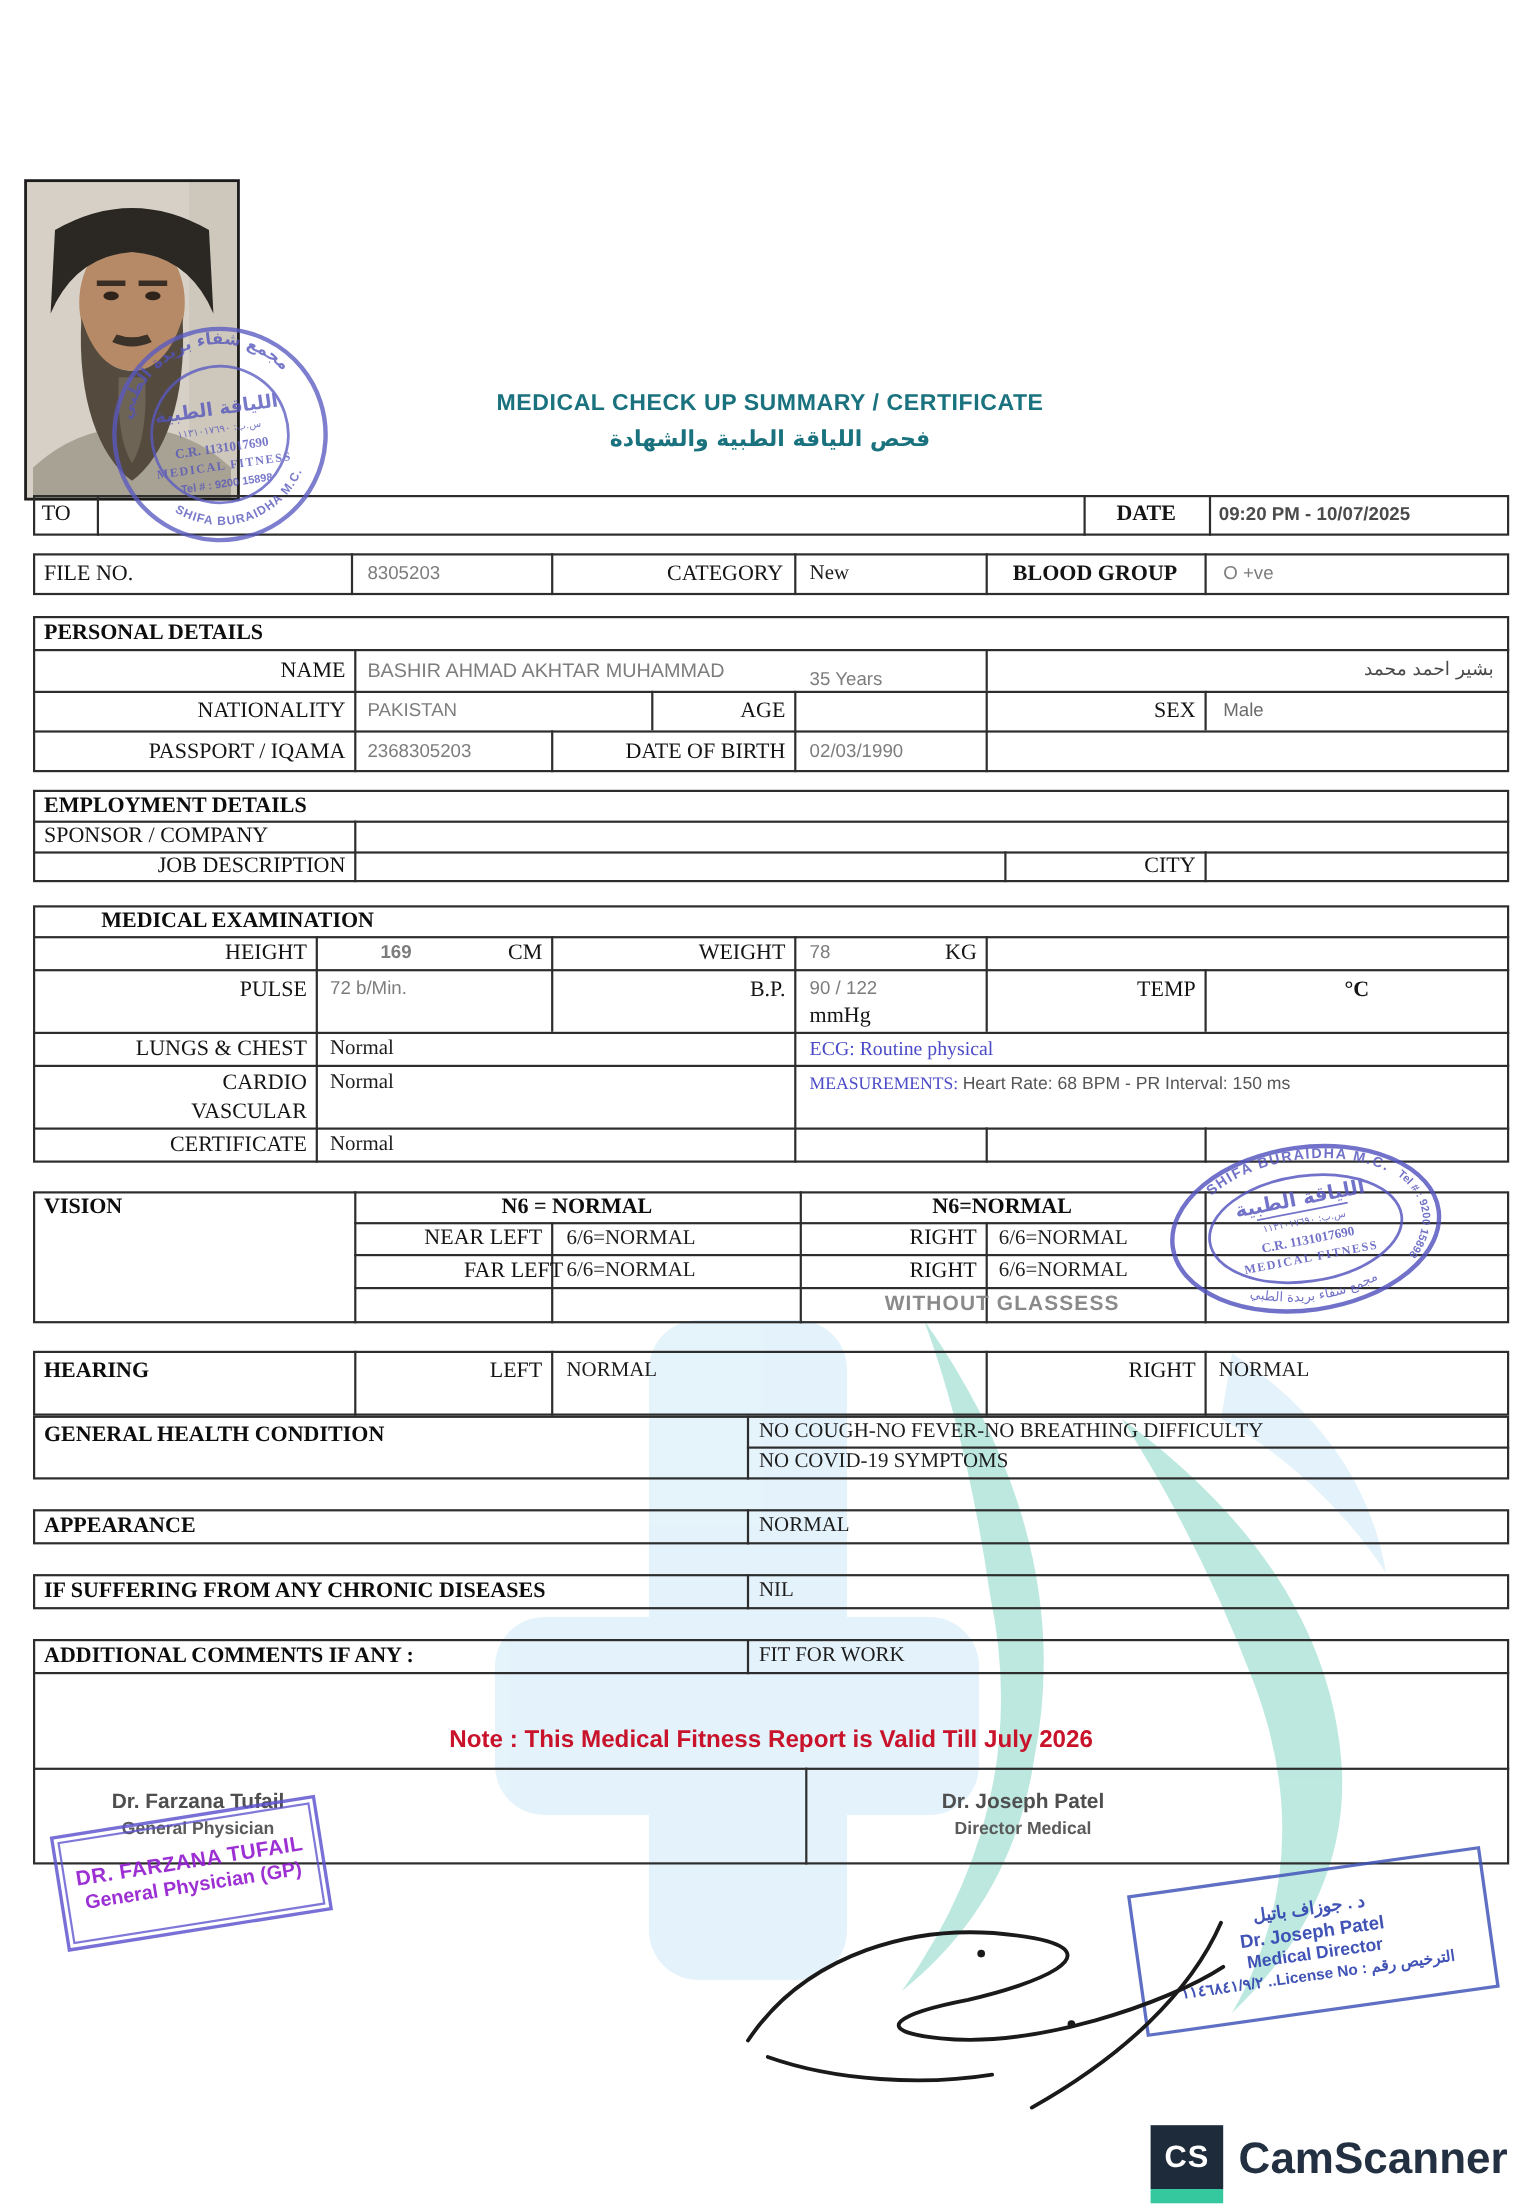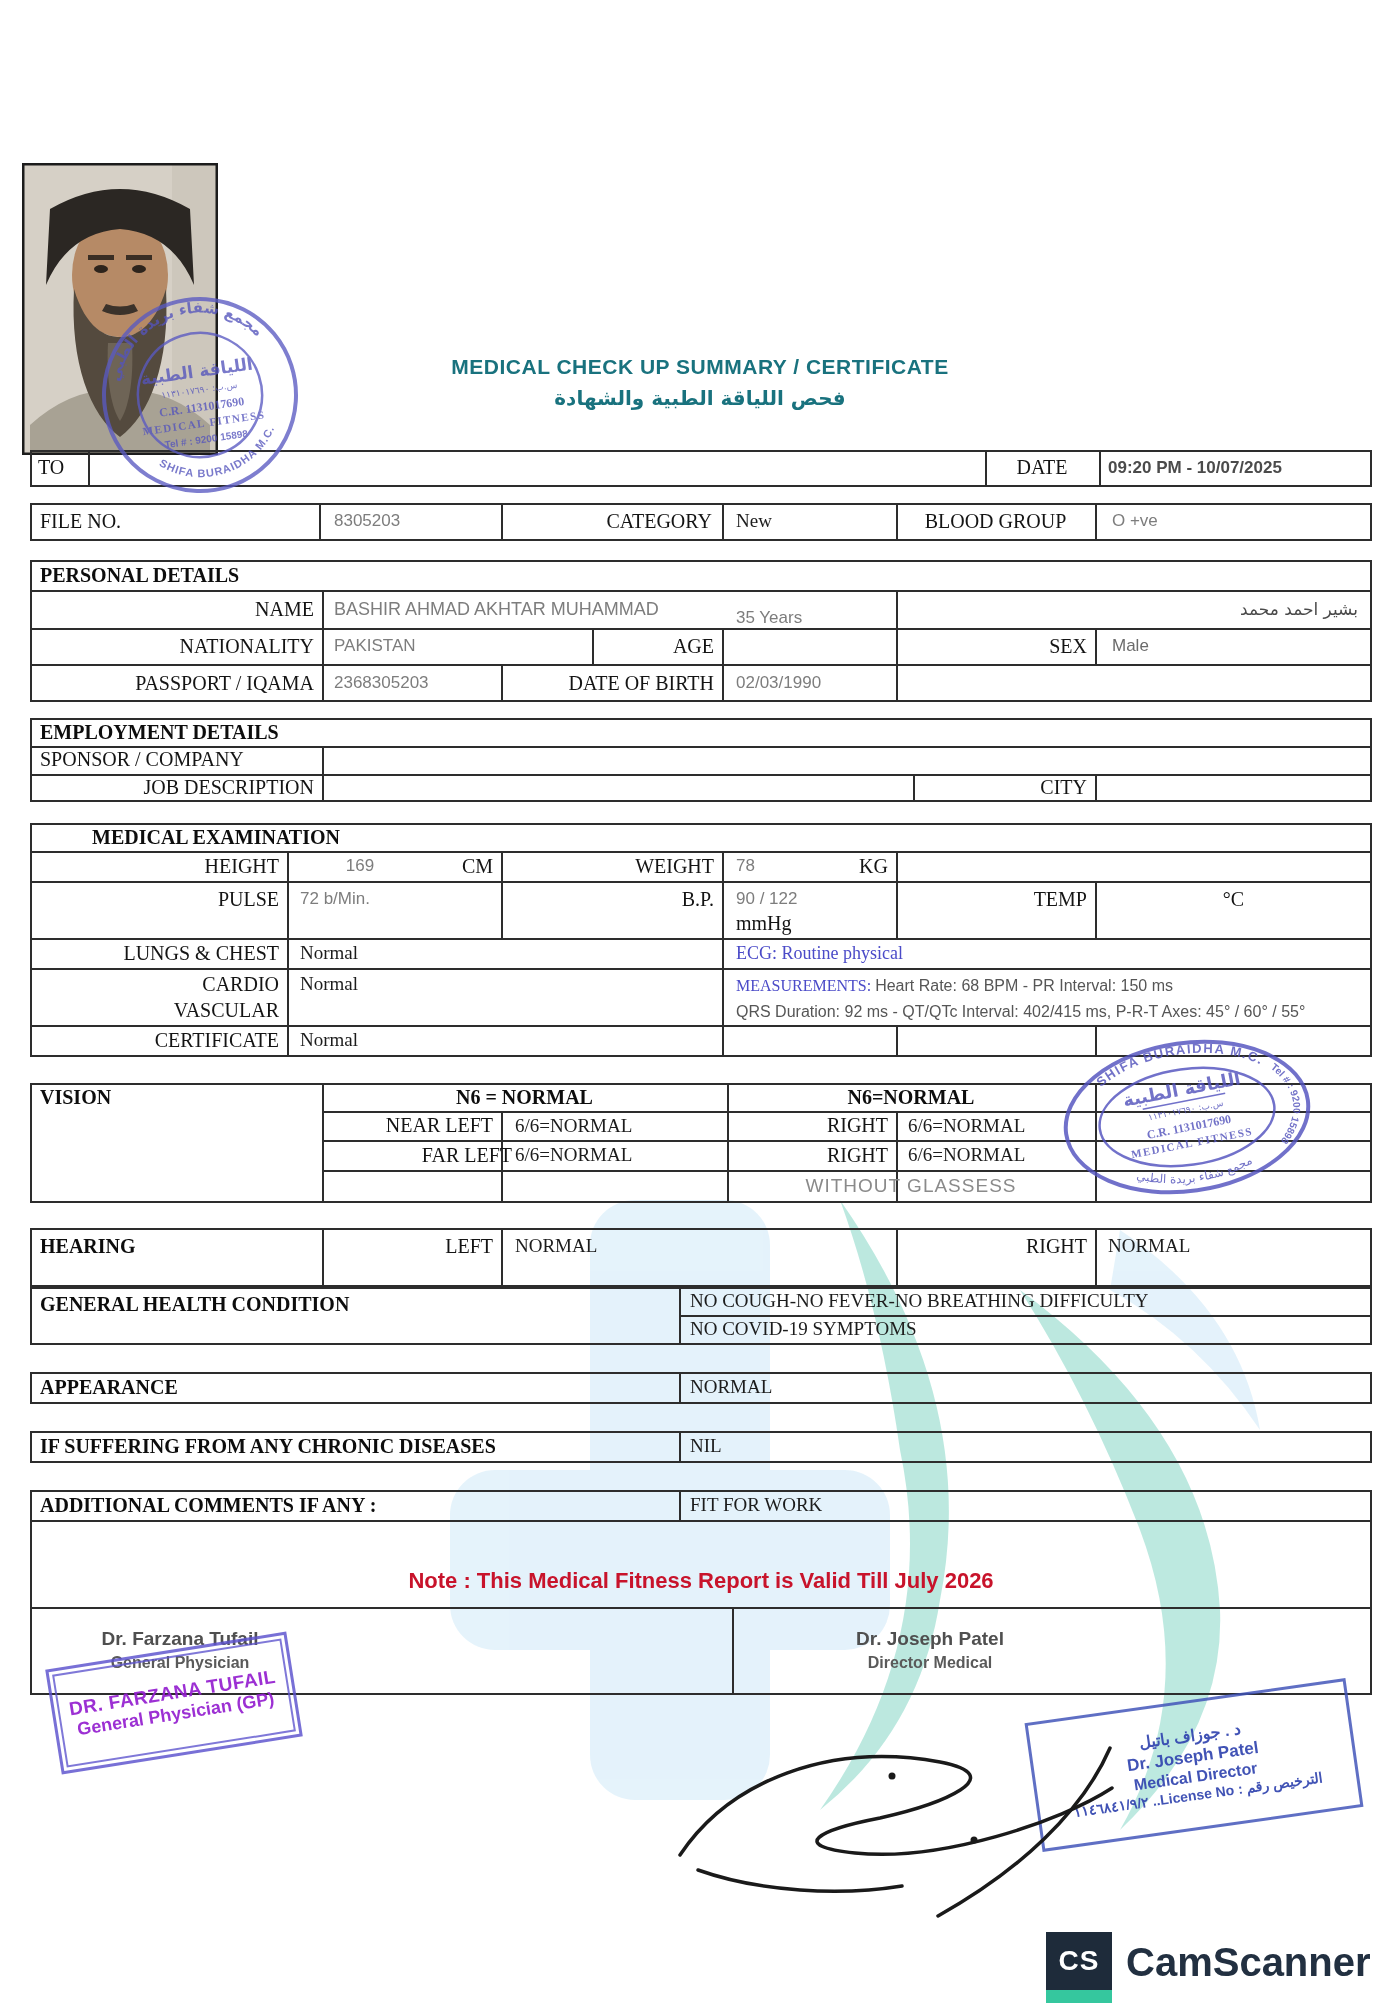--- a/index.html
+++ b/index.html
@@ -9,21 +9,21 @@
   .box{position:absolute;border:2px solid #2d2d2d;box-sizing:border-box;background:transparent;z-index:2;}
   .vsep{position:absolute;width:2px;background:#2d2d2d;z-index:2;}
   .hsep{position:absolute;height:2px;background:#2d2d2d;z-index:2;}
   .t{position:absolute;white-space:nowrap;z-index:3;}
   .lbl{font-family:"Liberation Serif",serif;font-size:20px;color:#141414;}
   .lblB{font-family:"Liberation Serif",serif;font-size:20px;font-weight:bold;color:#0d0d0d;text-align:right;}
   .val{font-family:"Liberation Sans",sans-serif;font-size:17px;color:#7d7d7d;}
   .sv{font-family:"Liberation Serif",serif;font-size:19px;color:#1c1c1c;}
   .blue{font-family:"Liberation Serif",serif;font-size:18px;color:#4b4bc8;}
   .meas{font-family:"Liberation Sans",sans-serif;font-size:16px;color:#565656;}
-  .r{text-align:right;}.c{text-align:center;}
+  .r{text-align:right;}.c{text-align:center;font-weight:bold;}
   .ar{font-family:"DejaVu Sans",sans-serif;direction:rtl;}
   .title-en{font-family:"Liberation Sans",sans-serif;font-weight:bold;font-size:21px;color:#19727e;letter-spacing:.5px;}
   .title-ar{font-family:"DejaVu Sans",sans-serif;font-weight:bold;font-size:20px;color:#19727e;}
   .datev{font-family:"Liberation Sans",sans-serif;font-weight:bold;font-size:17px;color:#4b4b4b;}
   .note{font-family:"Liberation Sans",sans-serif;font-weight:bold;font-size:22px;color:#c8132b;}
   .dname{font-family:"Liberation Sans",sans-serif;font-weight:bold;font-size:19px;color:#4f4f4f;}
   .dtitle{font-family:"Liberation Sans",sans-serif;font-weight:bold;font-size:16px;color:#5a5a5a;}
   .glass{font-family:"Liberation Sans",sans-serif;font-size:19px;color:#8a8a8a;letter-spacing:1px;}
   .stampRect1{position:absolute;left:52px;top:1650px;width:238px;height:100px;border:3px solid rgba(92,82,205,.9);
       transform:rotate(-9deg);z-index:6;opacity:.92;background:rgba(255,255,255,0);}
@@ -192,21 +192,20 @@
   <div class="t lbl r" style="left:30px;top:938px;width:249px;line-height:30px;">LUNGS &amp; CHEST</div>
   <div class="t sv" style="left:300px;top:938px;line-height:30px;">Normal</div>
   <div class="t blue" style="left:736px;top:938px;line-height:30px;">ECG: Routine physical</div>
   <div class="t lbl r" style="left:30px;top:971px;width:249px;line-height:26px;">CARDIO</div>
   <div class="t lbl r" style="left:30px;top:997px;width:249px;line-height:26px;">VASCULAR</div>
   <div class="t sv" style="left:300px;top:971px;line-height:26px;">Normal</div>
   <div class="t" style="left:736px;top:974px;line-height:24px;">
     <span class="blue" style="font-size:16px;">MEASUREMENTS:</span>
     <span class="meas">Heart Rate: 68 BPM - PR Interval: 150 ms</span>
   </div>
-  <div class="t meas" style="left:736px;top:1000px;line-height:24px;">QRS Duration: 92 ms - QT/QTc Interval: 402/415 ms, P-R-T Axes: 45° / 60° / 55°</div>
   <div class="t lbl r" style="left:30px;top:1025px;width:249px;line-height:30px;">CERTIFICATE</div>
   <div class="t sv" style="left:300px;top:1025px;line-height:30px;">Normal</div>
 
   <div class="box" style="left:30px;top:1083px;width:1342px;height:120px;"></div>
   <div class="hsep" style="left:322px;top:1111px;width:1050px;"></div>
   <div class="hsep" style="left:322px;top:1140px;width:1050px;"></div>
   <div class="hsep" style="left:322px;top:1170px;width:1050px;"></div>
   <div class="vsep" style="left:322px;top:1083px;height:120px;"></div>
   <div class="vsep" style="left:727px;top:1083px;height:120px;"></div>
   <div class="vsep" style="left:1095px;top:1083px;height:120px;"></div>

